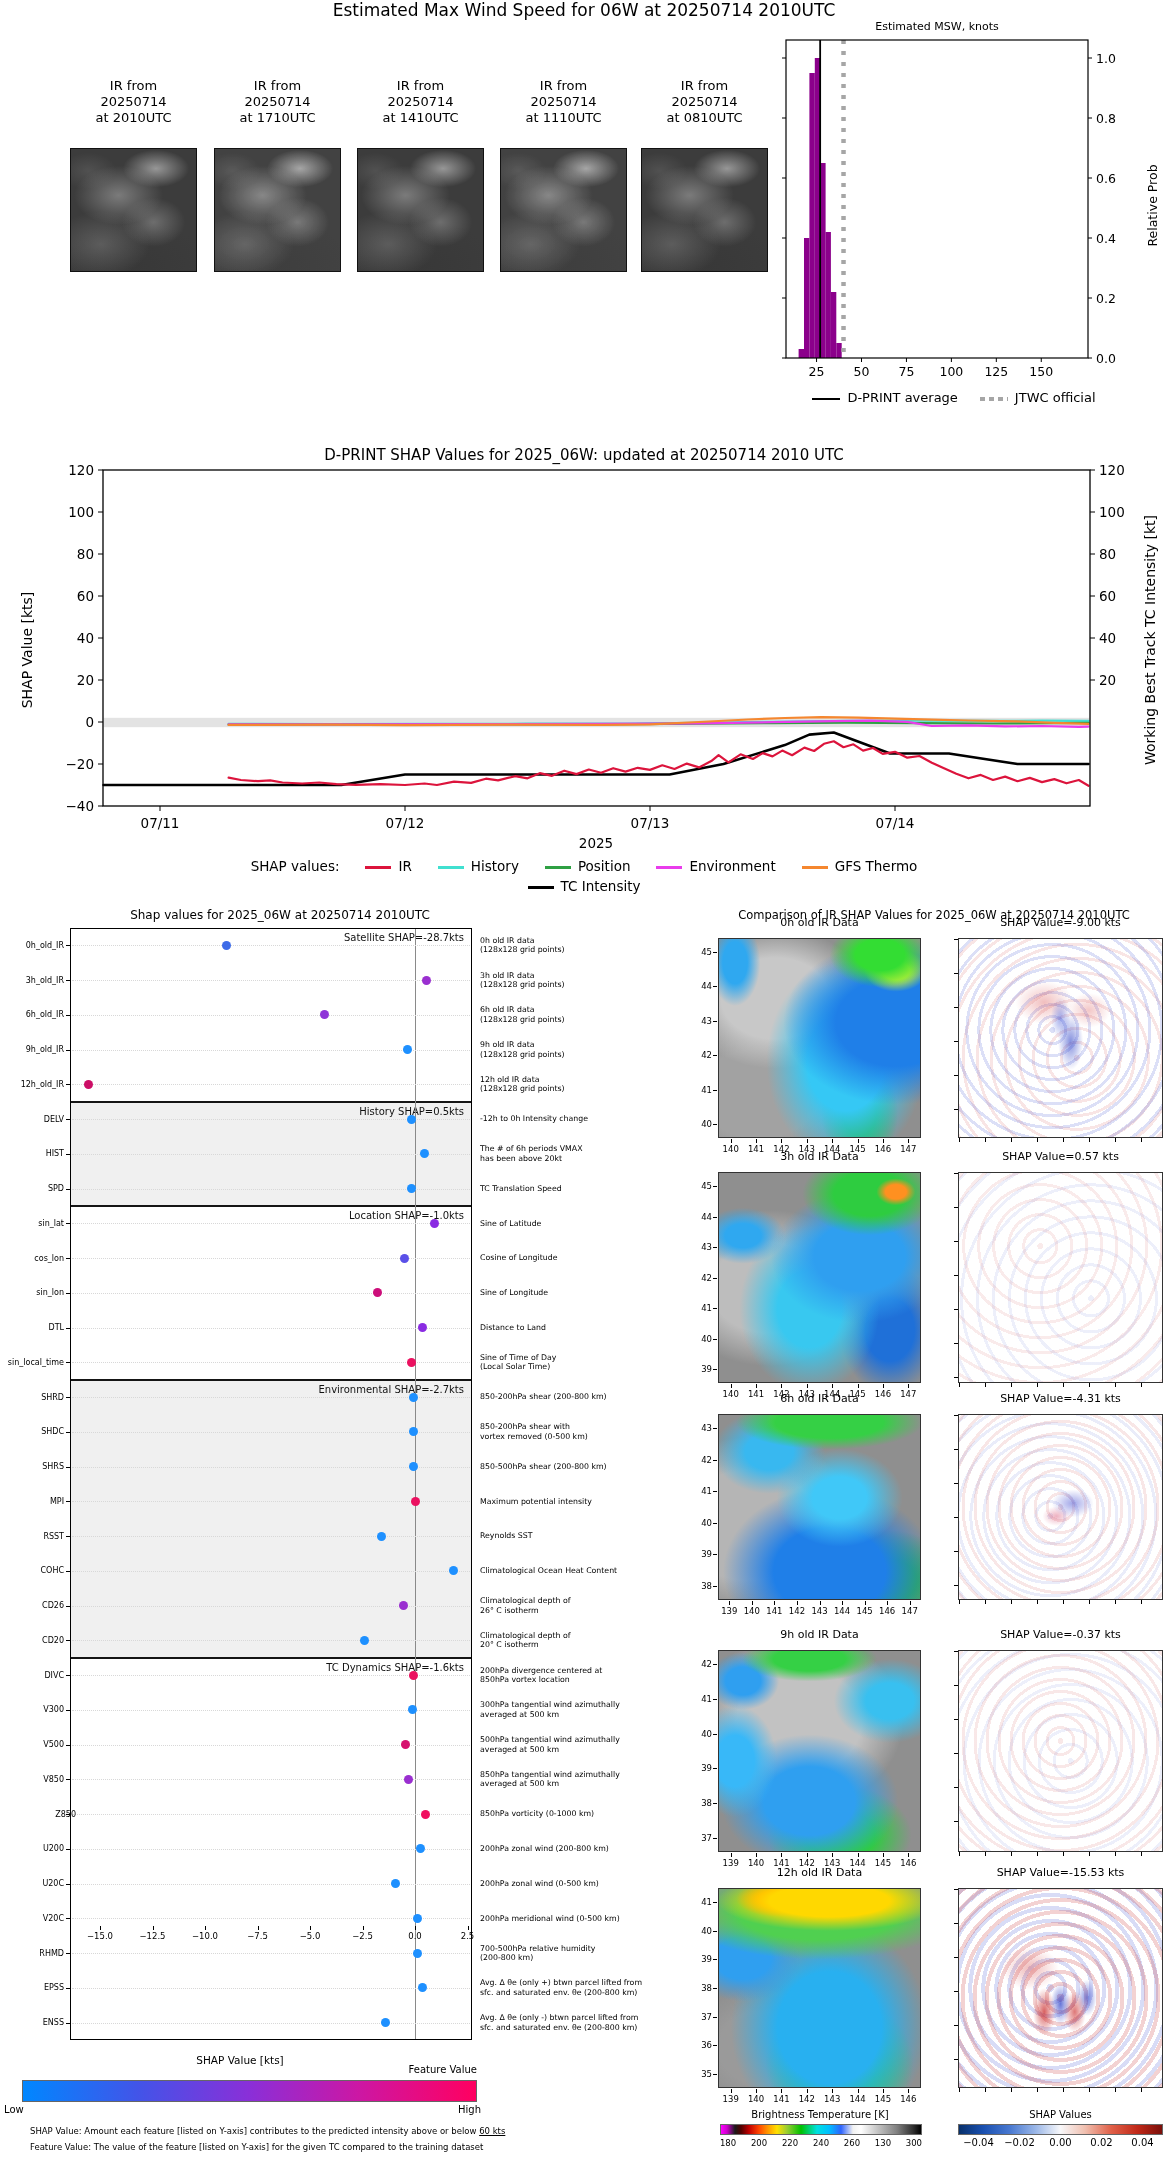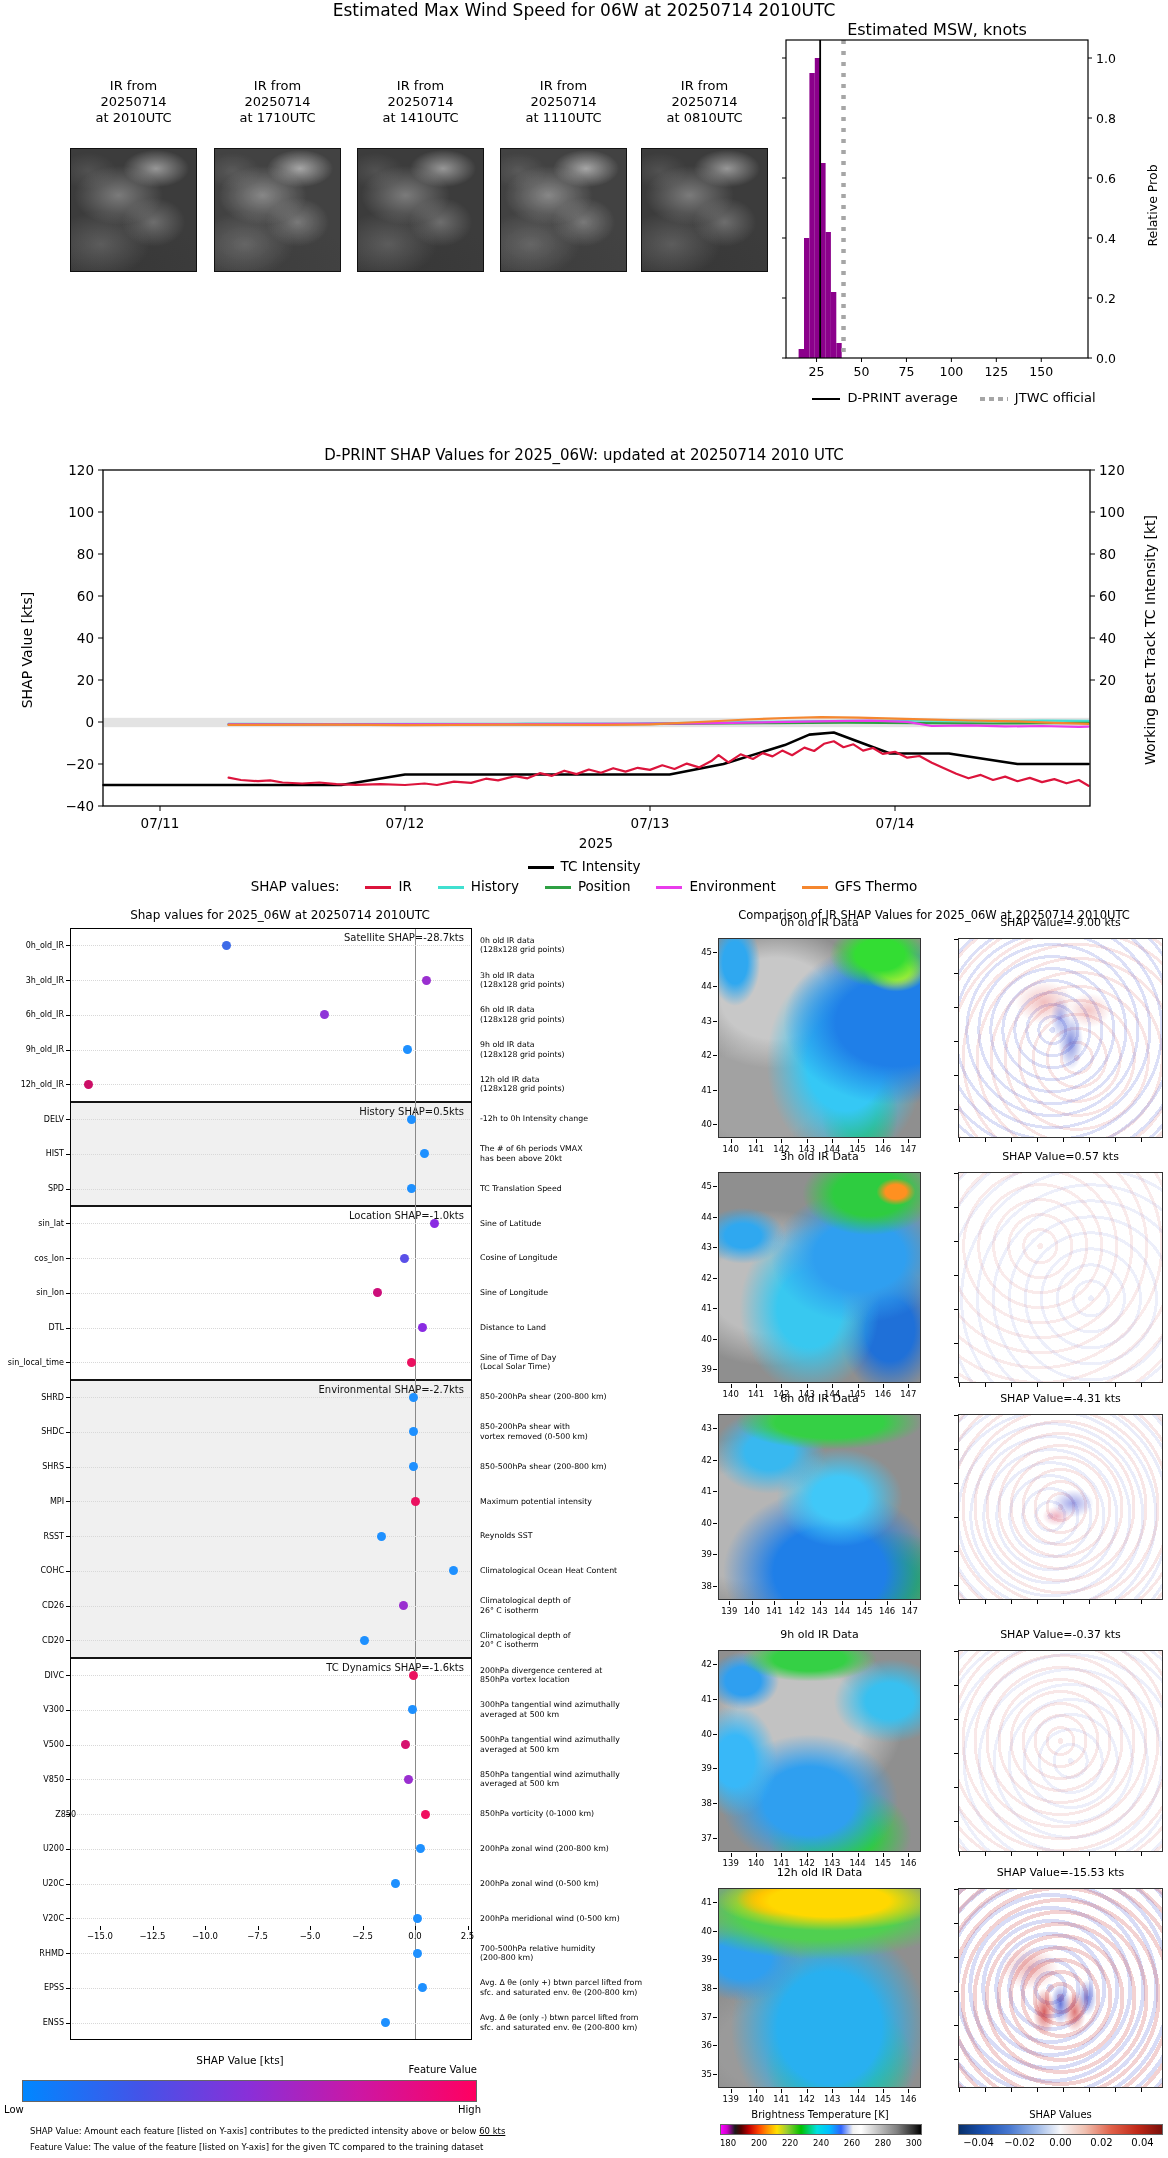--- a/index.html
+++ b/index.html
@@ -10,21 +10,21 @@
   .main-title{font-size:17px;}
   .thumb-cap{font-size:13px;line-height:16px;text-align:center;}
   .irthumb{background-color:#3c3c3c;border:1px solid #111;box-sizing:border-box;background-image:
     radial-gradient(46px 26px at 68% 16%, rgba(225,225,225,.55), transparent 72%),
     radial-gradient(60px 40px at 38% 38%, rgba(185,185,185,.5), transparent 74%),
     radial-gradient(44px 34px at 66% 60%, rgba(150,150,150,.55), transparent 72%),
     radial-gradient(66px 44px at 24% 78%, rgba(125,125,125,.5), transparent 74%),
     radial-gradient(40px 26px at 14% 18%, rgba(95,95,95,.6), transparent 70%),
     radial-gradient(90px 60px at 52% 96%, rgba(55,55,55,.75), transparent 78%);}
   .tvb{filter:brightness(1.1);}
-  .hist-title{font-size:16px;}
+  .hist-title{font-size:11px;}
   .hl-row{display:flex;justify-content:center;gap:22px;align-items:center;font-size:13px;}
   .leg-swatch{display:inline-block;width:26px;height:3px;margin-right:7px;vertical-align:middle;}
   .hl-line{display:inline-block;width:28px;height:2px;background:#000;margin-right:7px;vertical-align:middle;}
   .hl-dot{display:inline-block;width:28px;height:4px;margin-right:7px;vertical-align:middle;
           background:repeating-linear-gradient(90deg,#a6a6a6 0 5px,transparent 5px 9px);}
   .rot{transform:rotate(-90deg);text-align:center;}
   .ts-title{font-size:15px;}
   .ylab{font-size:14px;}
   .leg-row{display:flex;justify-content:center;gap:26px;align-items:center;font-size:13.5px;height:20px;}
   .dp-title{font-size:12px;}
@@ -218,29 +218,29 @@
       <line x1="650" x2="650" y1="366" y2="371" stroke="#000"></line>
       <text x="650" y="388" text-anchor="middle" font-size="13.5" fill="#000" font-family="DejaVu Sans, Liberation Sans, sans-serif">07/13</text>
       <line x1="895" x2="895" y1="366" y2="371" stroke="#000"></line>
       <text x="895" y="388" text-anchor="middle" font-size="13.5" fill="#000" font-family="DejaVu Sans, Liberation Sans, sans-serif">07/14</text>
       <text x="596" y="408" text-anchor="middle" font-size="13.5" fill="#000" font-family="DejaVu Sans, Liberation Sans, sans-serif">2025</text>
     </svg>
   <div class="abs rot ylab" style="left:-53px;top:642px;width:160px;">SHAP Value [kts]</div>
   <div class="abs rot ylab" style="left:1000px;top:632px;width:300px;">Working Best Track TC Intensity [kt]</div>
   <div id="ts-legend" class="abs" style="left:0;right:0;top:856px;">
       <div class="leg-row">
-        <span><span class="leg-swatch" style="background: rgb(0, 0, 0);"></span><span>TC Intensity</span></span>
-      </div>
-      <div class="leg-row">
         <span>SHAP values:</span>
         <span><span class="leg-swatch" style="background: rgb(220, 20, 60);"></span><span>IR</span></span>
         <span><span class="leg-swatch" style="background: rgb(64, 224, 208);"></span><span>History</span></span>
         <span><span class="leg-swatch" style="background: rgb(46, 160, 67);"></span><span>Position</span></span>
         <span><span class="leg-swatch" style="background: rgb(233, 60, 236);"></span><span>Environment</span></span>
         <span><span class="leg-swatch" style="background: rgb(245, 135, 47);"></span><span>GFS Thermo</span></span>
+      </div>
+      <div class="leg-row">
+        <span><span class="leg-swatch" style="background: rgb(0, 0, 0);"></span><span>TC Intensity</span></span>
       </div>
     </div>
 
   <div class="abs ctr dp-title" style="left:60px;width:440px;top:908px;">Shap values for 2025_06W at 20250714 2010UTC</div>
   <div id="dotplot" class="abs" style="left:0;top:928px;width:700px;height:1112px;">
       <div class="dp-bg" style="position: absolute; left: 70px; top: 0px; width: 402px; height: 173.75px; background: rgb(255, 255, 255);"></div>
       <div class="dp-sec-label" style="position: absolute; left: 70px; top: 4.375px; width: 394px;">Satellite SHAP=-28.7kts</div>
       <div class="dp-bg" style="position: absolute; left: 70px; top: 173.75px; width: 402px; height: 104.25px; background: rgb(240, 240, 240);"></div>
       <div class="dp-sep" style="position: absolute; left: 70px; top: 172.75px; width: 402px; height: 2px;"></div>
       <div class="dp-sec-label" style="position: absolute; left: 70px; top: 178.125px; width: 394px;">History SHAP=0.5kts</div>
@@ -695,21 +695,21 @@
     </div>
 
   <div class="abs cbt" style="left:700px;width:240px;top:2109px;">Brightness Temperature [K]</div>
   <div class="abs cb cb-bt" style="left:720px;top:2124px;width:202px;height:11px;"></div>
   <div id="bt-ticks" class="abs" style="left:0;top:2138px;width:1168px;height:14px;">
       <div class="cbtick" style="position: absolute; left: 713.08px; top: 0px; width: 30px;">180</div>
       <div class="cbtick" style="position: absolute; left: 744.053px; top: 0px; width: 30px;">200</div>
       <div class="cbtick" style="position: absolute; left: 775.027px; top: 0px; width: 30px;">220</div>
       <div class="cbtick" style="position: absolute; left: 806px; top: 0px; width: 30px;">240</div>
       <div class="cbtick" style="position: absolute; left: 836.973px; top: 0px; width: 30px;">260</div>
-      <div class="cbtick" style="position: absolute; left: 867.947px; top: 0px; width: 30px;">280</div>
+      <div class="cbtick" style="position: absolute; left: 867.947px; top: 0px; width: 30px;">130</div>
       <div class="cbtick" style="position: absolute; left: 898.92px; top: 0px; width: 30px;">300</div>
     </div>
   <div class="abs cbt" style="left:938px;width:245px;top:2109px;">SHAP Values</div>
   <div class="abs cb cb-shap" style="left:958px;top:2124px;width:205px;height:11px;"></div>
   <div id="sv-ticks" class="abs" style="left:0;top:2137px;width:1168px;height:16px;">
       <div class="cbtick big" style="position: absolute; left: 958.5px; top: 0px; width: 40px;">−0.04</div>
       <div class="cbtick big" style="position: absolute; left: 999.5px; top: 0px; width: 40px;">−0.02</div>
       <div class="cbtick big" style="position: absolute; left: 1040.5px; top: 0px; width: 40px;">0.00</div>
       <div class="cbtick big" style="position: absolute; left: 1081.5px; top: 0px; width: 40px;">0.02</div>
       <div class="cbtick big" style="position: absolute; left: 1122.5px; top: 0px; width: 40px; text-align: center;">0.04</div>

